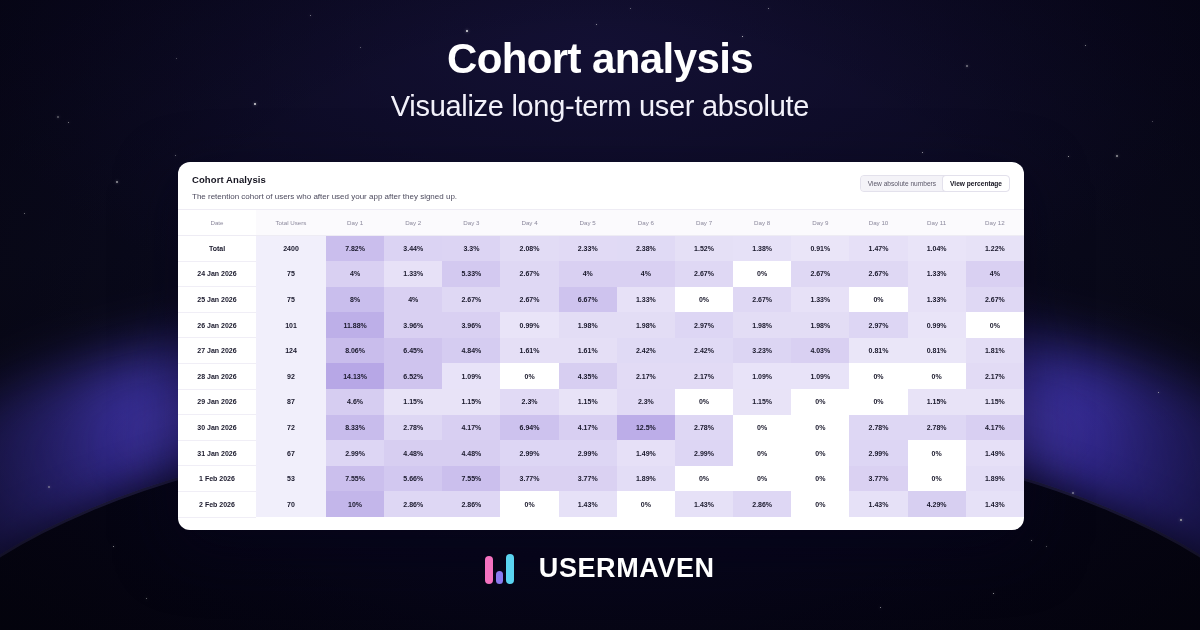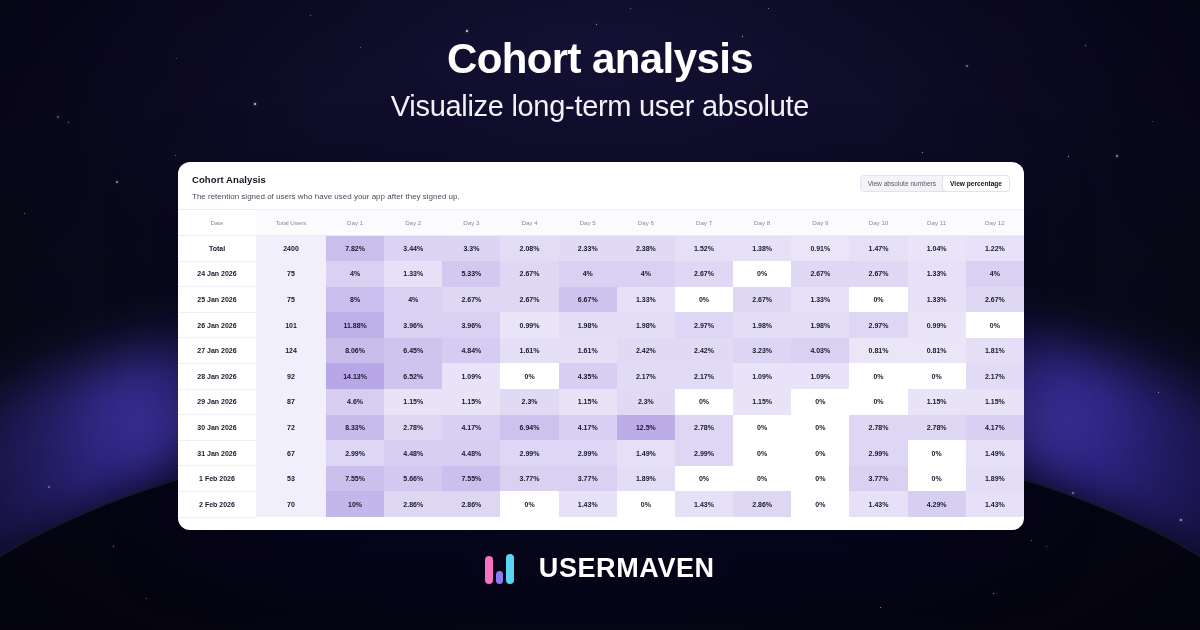--- a/index.html
+++ b/index.html
@@ -233,21 +233,21 @@
   <div class="bg-vignette"></div>
 
   <div class="hero">
     <h1>Cohort analysis</h1>
     <h2>Visualize long-term user absolute</h2>
   </div>
 
   <div class="card">
     <div class="card-head">
       <div class="card-title">Cohort Analysis</div>
-      <div class="card-sub">The retention signed of users who have used your app after they signed up.</div>
+      <div class="card-sub">The retention cohort of users who after used your app after they signed up.</div>
       <div class="toggle-group">
         <button class="toggle-btn">View absolute numbers</button>
         <button class="toggle-btn active">View percentage</button>
       </div>
     </div>
     <div class="table-wrap">
       <table class="cohort">
         <thead>
           <tr id="hdr-row">
               <th class="col-date">Date</th>

